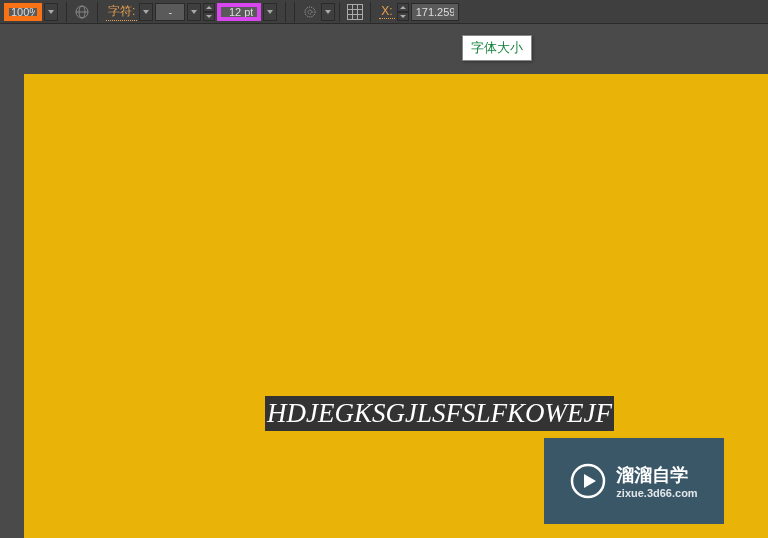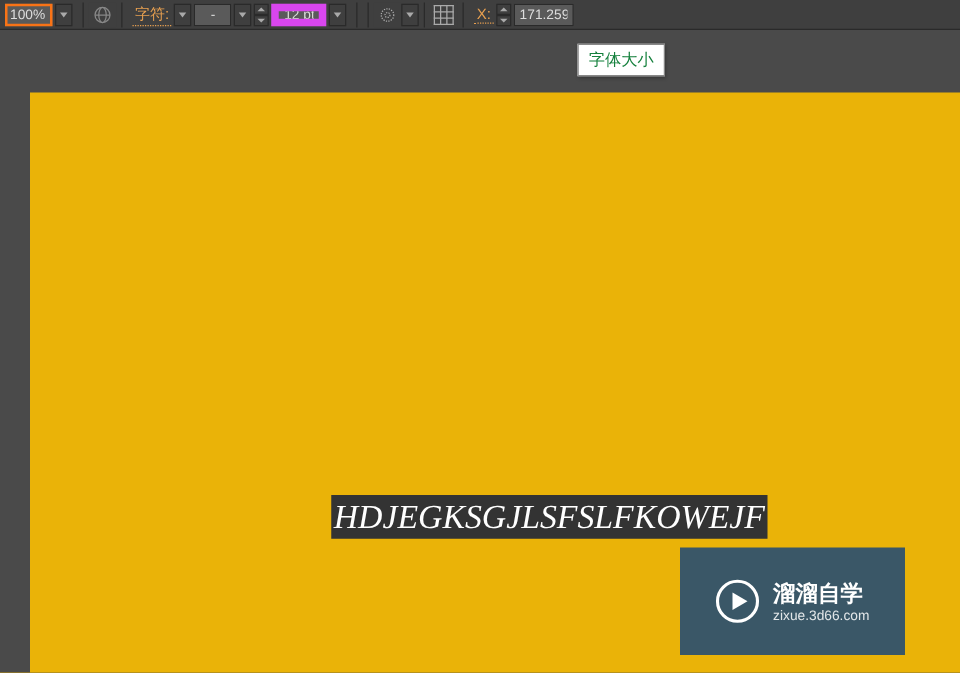--- a/index.html
+++ b/index.html
@@ -26,21 +26,21 @@
 .toolbar-section {
   display: flex;
   align-items: center;
   height: 100%;
   padding: 0 4px;
   gap: 2px;
 }
 
 .zoom-input {
   background: #5a5a5a;
-  border: 2px solid #f97316;
+  border: 5px solid #f97316;
   color: #ddd;
   width: 38px;
   height: 18px;
   font-size: 11px;
   padding: 0 2px;
   text-align: left;
 }
 
 .dropdown-btn {
   background: #3f3f3f;
@@ -104,21 +104,21 @@
   color: #ddd;
   width: 30px;
   height: 18px;
   font-size: 11px;
   padding: 0 4px;
   text-align: center;
 }
 
 .size-input {
   background: #5a5a5a;
-  border: 6px solid #d946ef;
+  border: 4px solid #d946ef;
   color: #ddd;
   width: 44px;
   height: 18px;
   font-size: 11px;
   padding: 0 4px;
   text-align: right;
 }
 
 .stepper {
   display: flex;
@@ -271,20 +271,21 @@
 }
 
 .watermark-title {
   font-size: 18px;
   font-weight: bold;
 }
 
 .watermark-sub {
   font-size: 11px;
   opacity: 0.85;
+  font-weight: bold;
 }
 
 .grid-icon {
   display: inline-block;
   width: 16px;
   height: 16px;
   position: relative;
 }
 
 .grid-icon::before {

